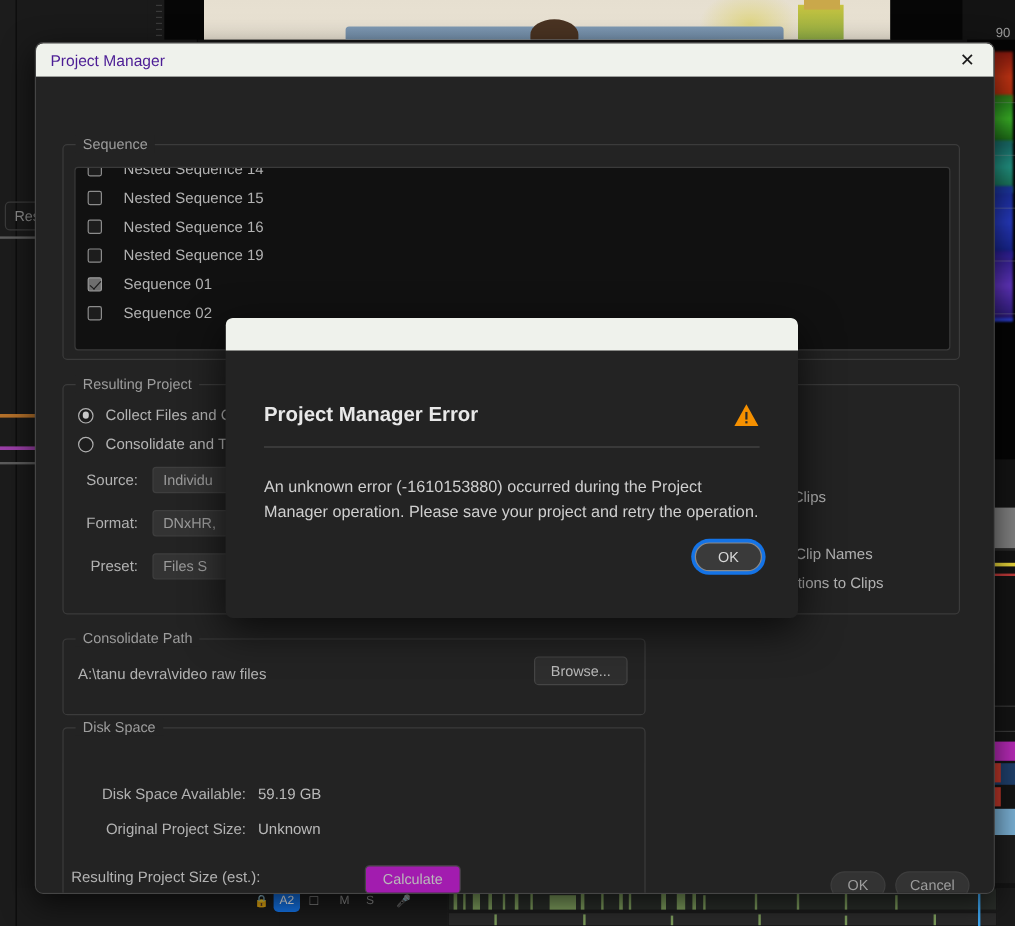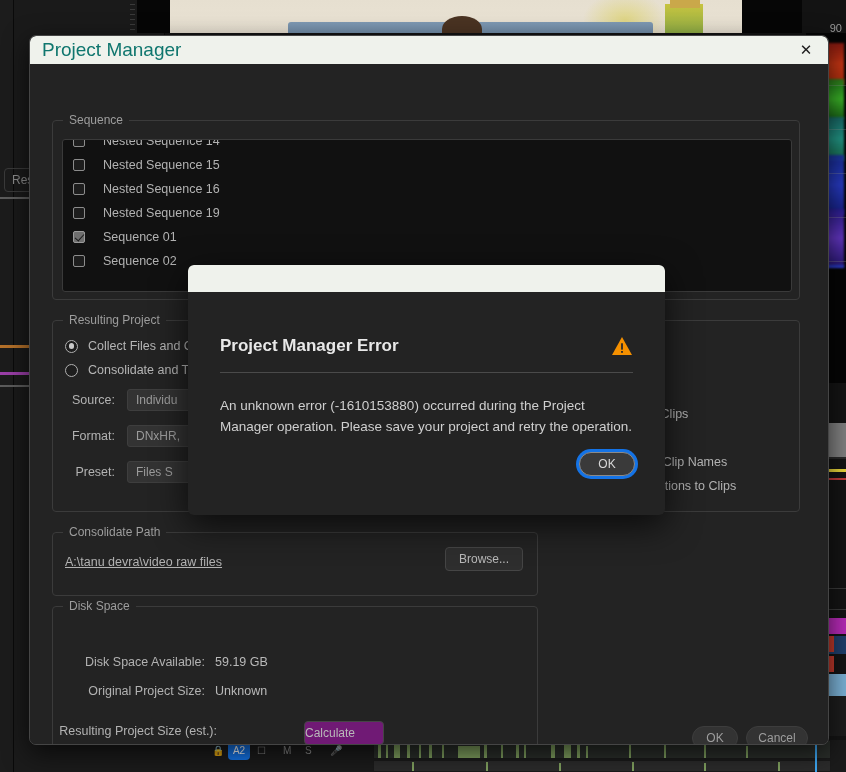--- a/index.html
+++ b/index.html
@@ -71,21 +71,21 @@
   #pm-dialog {
     position:absolute; left:29px; top:35px; width:800px; height:710px;
     background:#232323; border:1px solid #454545; border-radius:7px;
     box-shadow:0 8px 26px rgba(0,0,0,.65);
     overflow:hidden;
   }
   #pm-titlebar {
     height:28px; background:#eff2ec; border-radius:6px 6px 0 0;
     display:flex; align-items:center; padding:0 6px 0 12px;
   }
-  #pm-title { font-size:19px; color:#0f766e; flex:1; }
+  #pm-title { font-size:13px; color:#4c1d95; flex:1; }
   #pm-close { width:32px; height:26px; display:flex; align-items:center; justify-content:center;
     color:#1a1a1a; font-size:15px; cursor:pointer; }
 
   #pm-body { position:absolute; left:0; top:28px; right:0; bottom:0; background:#232323; padding:16px 20px; }
 
   
   .group { position:absolute; border:1px solid #3b3b3b; border-radius:4px; }
   .group > legend, .group-label {
     position:absolute; top:-8px; left:10px; background:#232323; padding:0 6px;
     font-size:12px; color:#9d9d9d;
@@ -127,33 +127,33 @@
   .opt-cb { width:12px; height:12px; border:1.5px solid #8c8c8c; border-radius:2px;
     background:#1d1d1d; margin-right:10px; flex:none; position:relative; }
   .opt-cb.checked { background:#6e6e6e; border-color:#9a9a9a; }
   .opt-cb.checked:after { content:""; position:absolute; left:3px; top:0px; width:4px; height:8px;
     border:solid #1b1b1b; border-width:0 1.6px 1.6px 0; transform:rotate(42deg); }
   .opt-row .lbl { font-size:12.5px; color:#b2b2b2; }
   .opt-sub { margin-left:22px; }
 
   
   #grp-dest { left:22px; top:468px; width:486px; height:64px; }
-  #dest-path { position:absolute; left:12px; top:22px; font-size:12.5px; color:#b2b2b2;text-decoration:underline; }
+  #dest-path { position:absolute; left:12px; top:22px; font-size:12.5px; color:#b2b2b2; }
   #browse-btn { position:absolute; right:14px; top:14px; width:78px; height:24px;
      background:#2e2e2e; border:1px solid #454545; border-radius:4px;
      color:#b9b9b9; font-size:12px; line-height:22px; text-align:center; cursor:pointer; }
 
   
   #grp-disk { left:22px; top:542px; width:486px; height:148px; }
   .disk-row { position:absolute; display:flex; align-items:center; }
   .disk-row .cap { font-size:12.5px; color:#b2b2b2; width:152px; text-align:right; margin-right:10px; }
   .disk-row .val { font-size:12.5px; color:#b9b9b9; }
   #calc-btn { position:absolute; left:251px; top:114px; width:80px; height:24px;
-     background:#701a75; border:1px solid #454545; border-radius:4px;
-     color:#b9b9b9; font-size:12px; line-height:22px; cursor:pointer; }
+     background:#a21caf; border:1px solid #454545; border-radius:4px;
+     color:#b9b9b9; font-size:12px; line-height:22px; text-align:center; cursor:pointer; }
 
   
   .foot-btn { position:absolute; top:662px; height:24px; border-radius:12px;
      background:#333333; border:1px solid #3d3d3d; color:#9d9d9d;
      font-size:12px; line-height:22px; text-align:center; cursor:pointer; }
   #pm-ok { left:662px; width:46px; }
   #pm-cancel { left:716px; width:62px; }
 
   
   #err-dialog {

